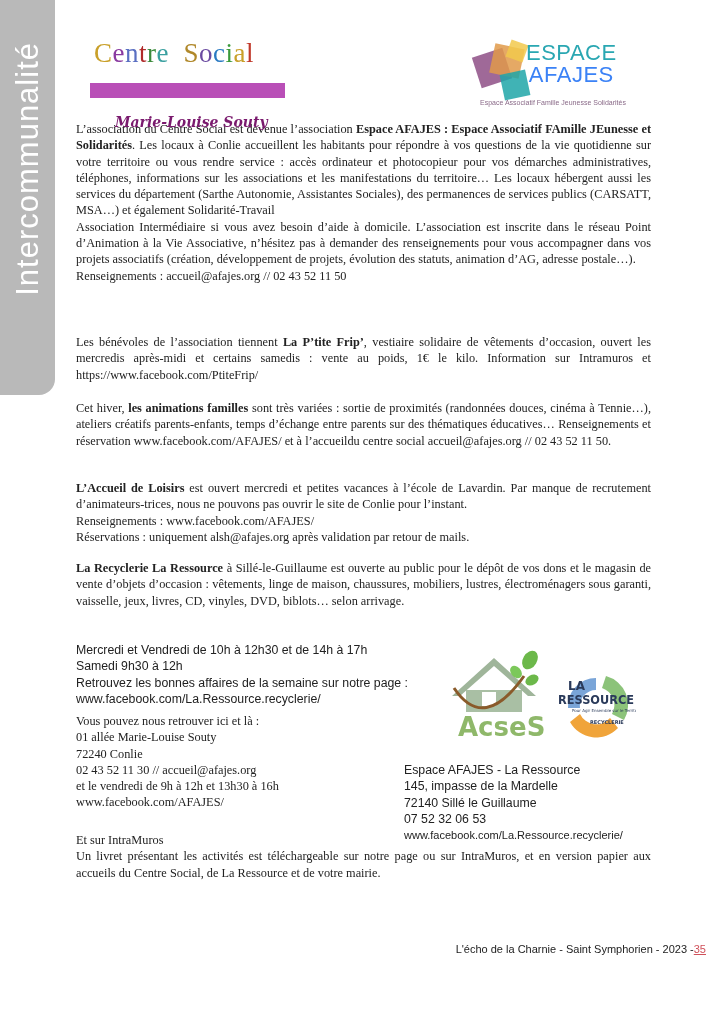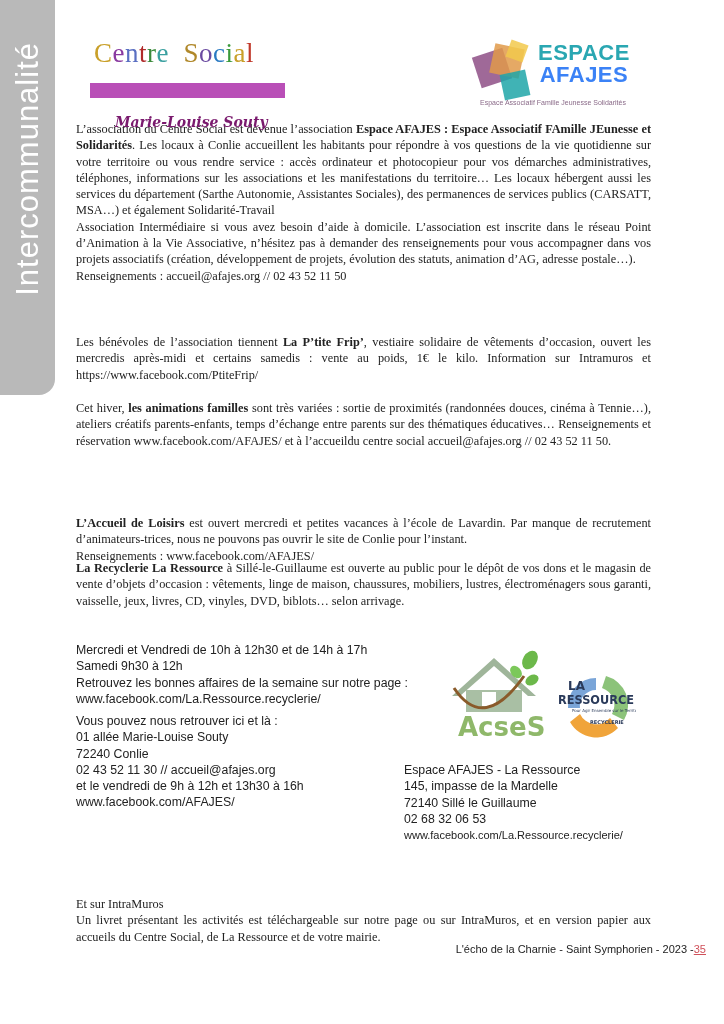--- a/index.html
+++ b/index.html
@@ -14,21 +14,21 @@
   
   .cs-logo { position:absolute; left:90px; top:38px; width:195px; height:60px; }
   .cs-title { position:absolute; left:4px; top:0; font-family:"Liberation Serif", serif; font-size:27px; letter-spacing:0.5px; white-space:nowrap; }
   .cs-title span { display:inline-block; }
   .cs-sub { position:absolute; left:25px; top:28px; font-family:"DejaVu Serif", serif; font-style:italic; font-weight:bold;
             font-size:14px; color:#7a1a6e; white-space:nowrap; z-index:2;margin-top:48px; }
   .cs-bar { position:absolute; left:0; top:45px; width:195px; height:15px; background:#b94fb7; }
   
   .af-logo { position:absolute; left:470px; top:42px; width:170px; height:70px; }
   .af-sq { position:absolute; opacity:0.85; }
-  .af-title { position:absolute; left:68px; top:0; font-size:22px; font-weight:bold; line-height:22px; letter-spacing:0.5px; }
+  .af-title { position:absolute; left:56px; top:0; font-size:22px; font-weight:normal; line-height:22px; letter-spacing:0.5px; }
   .af-title .l1 { color:#2aa7b2; display:block; }
   .af-title .l2 { color:#3b82f6; display:block;text-align:center; }
   .af-tag { position:absolute; left:10px; top:57px; font-size:7px; color:#8a6a88; white-space:nowrap; }
   
   .content { position:absolute; left:76px; width:575px; font-size:12.3px; line-height:16.3px;font-family:Liberation Serif, serif; }
   .content p { margin:0; text-align:justify; }
   .content b { font-weight:bold; }
   .blk { position:absolute; left:76px; font-size:12.3px; line-height:16.3px; }
   .blk div { white-space:nowrap; }
   .small { font-size:11px; }
@@ -70,23 +70,24 @@
 </div>
 
 <div class="content" style="top:334px;">
   <p><span>Les bénévoles de l’association tiennent </span><b>La P’tite Frip’</b><span>, vestiaire solidaire de vêtements d’occasion, ouvert les mercredis après-midi et certains samedis : vente au poids, 1€ le kilo. Information sur Intramuros et https://www.facebook.com/PtiteFrip/</span></p>
 </div>
 
 <div class="content" style="top:400px;">
   <p><span>Cet hiver, </span><b>les animations familles</b><span> sont très variées : sortie de proximités (randonnées douces, cinéma à Tennie…), ateliers créatifs parents-enfants, temps d’échange entre parents sur des thématiques éducatives… Renseignements et réservation www.facebook.com/AFAJES/ et à l’accueildu centre social accueil@afajes.org // 02 43 52 11 50.</span></p>
 </div>
 
-<div class="content" style="top:480px;margin-top:35px;">
+<div class="content" style="top:480px;">
   <p><b>L’Accueil de Loisirs</b><span> est ouvert mercredi et petites vacances à l’école de Lavardin. Par manque de recrutement d’animateurs-trices, nous ne pouvons pas ouvrir le site de Conlie pour l’instant.</span></p>
   <p>Renseignements : www.facebook.com/AFAJES/</p>
+  <p>Réservations : uniquement alsh@afajes.org après validation par retour de mails.</p>
 </div>
 
 <div class="content" style="top:560px;">
   <p><b>La Recyclerie La Ressource</b><span> à Sillé-le-Guillaume est ouverte au public pour le dépôt de vos dons et le magasin de vente d’objets d’occasion : vêtements, linge de maison, chaussures, mobiliers, lustres, électroménagers sous garanti, vaisselle, jeux, livres, CD, vinyles, DVD, biblots… selon arrivage.</span></p>
 </div>
 <div class="blk" style="top:642px;">
   <div>Mercredi et Vendredi de 10h à 12h30 et de 14h à 17h</div>
   <div>Samedi 9h30 à 12h</div>
   <div>Retrouvez les bonnes affaires de la semaine sur notre page :</div>
   <div>www.facebook.com/La.Ressource.recyclerie/</div>
@@ -106,37 +107,37 @@
 <svg class="ressource" viewBox="0 0 80 76">
   <path d="M12,40 A28,28 0 0 1 40,10 L40,22 A16,16 0 0 0 24,40 Z" fill="#7aa5d8"></path>
   <path d="M50,8 A30,30 0 0 1 68,52 L56,46 A18,18 0 0 0 46,20 Z" fill="#8cc37a"></path>
   <path d="M62,60 A30,30 0 0 1 14,54 L24,46 A18,18 0 0 0 54,50 Z" fill="#f0a43a"></path>
   <text x="12" y="22" font-family="DejaVu Sans, sans-serif" font-size="12" font-weight="bold" fill="#2a3a5a">LA</text>
   <text x="2" y="36" font-family="DejaVu Sans, sans-serif" font-size="12" font-weight="bold" fill="#2a3a5a" textLength="76" lengthAdjust="spacingAndGlyphs">RESSOURCE</text>
   <text x="16" y="44" font-family="DejaVu Sans, sans-serif" font-size="4" fill="#2a3a5a">Pour Agir Ensemble sur le Territoire</text>
   <text x="34" y="56" font-family="DejaVu Sans, sans-serif" font-size="5" font-weight="bold" fill="#2a3a5a">RECYCLERIE</text>
 </svg>
 
-<div class="blk" style="top:713px;">
+<div class="blk" style="top:713px;font-family:Liberation Serif, serif;">
   <div>Vous pouvez nous retrouver ici et là :</div>
   <div>01 allée Marie-Louise Souty</div>
   <div>72240 Conlie</div>
   <div>02 43 52 11 30 // accueil@afajes.org</div>
   <div>et le vendredi de 9h à 12h et 13h30 à 16h</div>
   <div>www.facebook.com/AFAJES/</div>
 </div>
 
 <div class="blk" style="top:762px; left:404px;">
   <div>Espace AFAJES - La Ressource</div>
   <div>145, impasse de la Mardelle</div>
   <div>72140 Sillé le Guillaume</div>
-  <div>02 68 32 06 53</div>
+  <div>07 52 32 06 53</div>
   <div class="small">www.facebook.com/La.Ressource.recyclerie/</div>
 </div>
 
-<div class="content" style="top:896px;">
+<div class="content" style="top:832px;">
   <p>Et sur IntraMuros</p>
   <p>Un livret présentant les activités est téléchargeable sur notre page ou sur IntraMuros, et en version papier aux accueils du Centre Social, de La Ressource et de votre mairie.</p>
 </div>
 
 <div class="footer">
   <span>L'écho de la Charnie - Saint Symphorien - 2023 -</span><span class="pg" style="color: rgb(208, 81, 91);">35</span>
 </div>
 
 </body></html>

